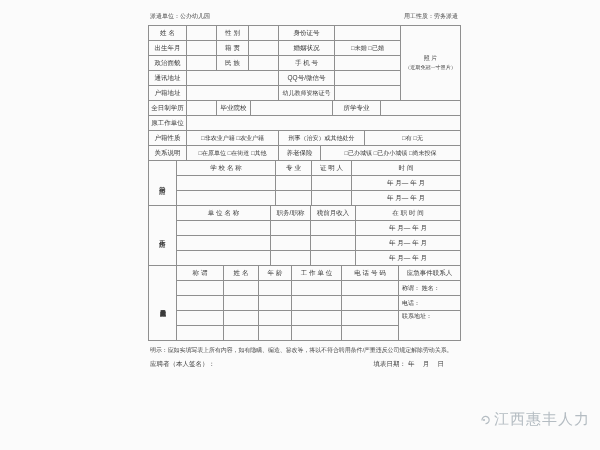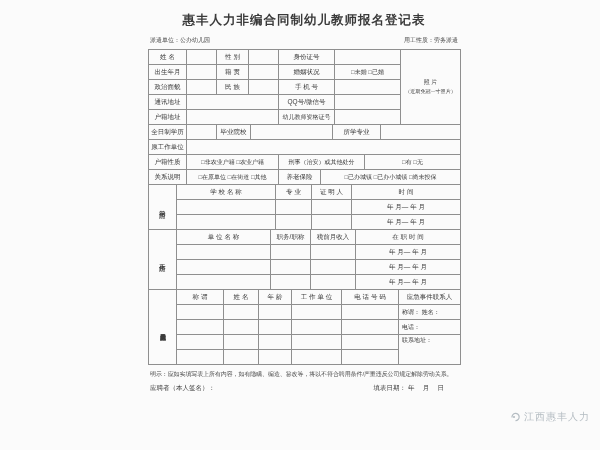--- a/index.html
+++ b/index.html
@@ -29,30 +29,29 @@
   .vlabel{
     writing-mode:vertical-rl;text-orientation:upright;
     letter-spacing:1px;font-size:6.5px;margin:0 auto;display:inline-block;
   }
   .vlabel.tight{letter-spacing:0;font-size:6px;}
   .notice{font-size:6px;color:#4a4a4a;margin:5px 2px 0 2px;white-space:nowrap;letter-spacing:-.1px;}
   .sigrow{display:flex;justify-content:space-between;font-size:6.5px;margin:5px 2px 0 2px;}
   .sigrow .right{padding-right:14px;}
   .watermark{
     position:absolute;right:10px;top:410px;display:flex;align-items:center;gap:3px;
-    color:var(--watermark,#b7bec4);font-size:10px;letter-spacing:1px;
+    color:var(--watermark,#b7bec4);font-size:15px;letter-spacing:1px;
   }
   .wm-icon{display:inline-block;}
 </style>
 </head>
 <body>
 
 <div class="page">
 
-  <div class="title">惠丰人力非编合同制幼儿教师报名登记表</div>
   <div class="meta">
     <span>派遣单位：公办幼儿园</span>
     <span>用工性质：劳务派遣</span>
   </div>
 
   <table>
     <colgroup>
         <col style="width:38px">
         <col style="width:30px">
         <col style="width:32px">

